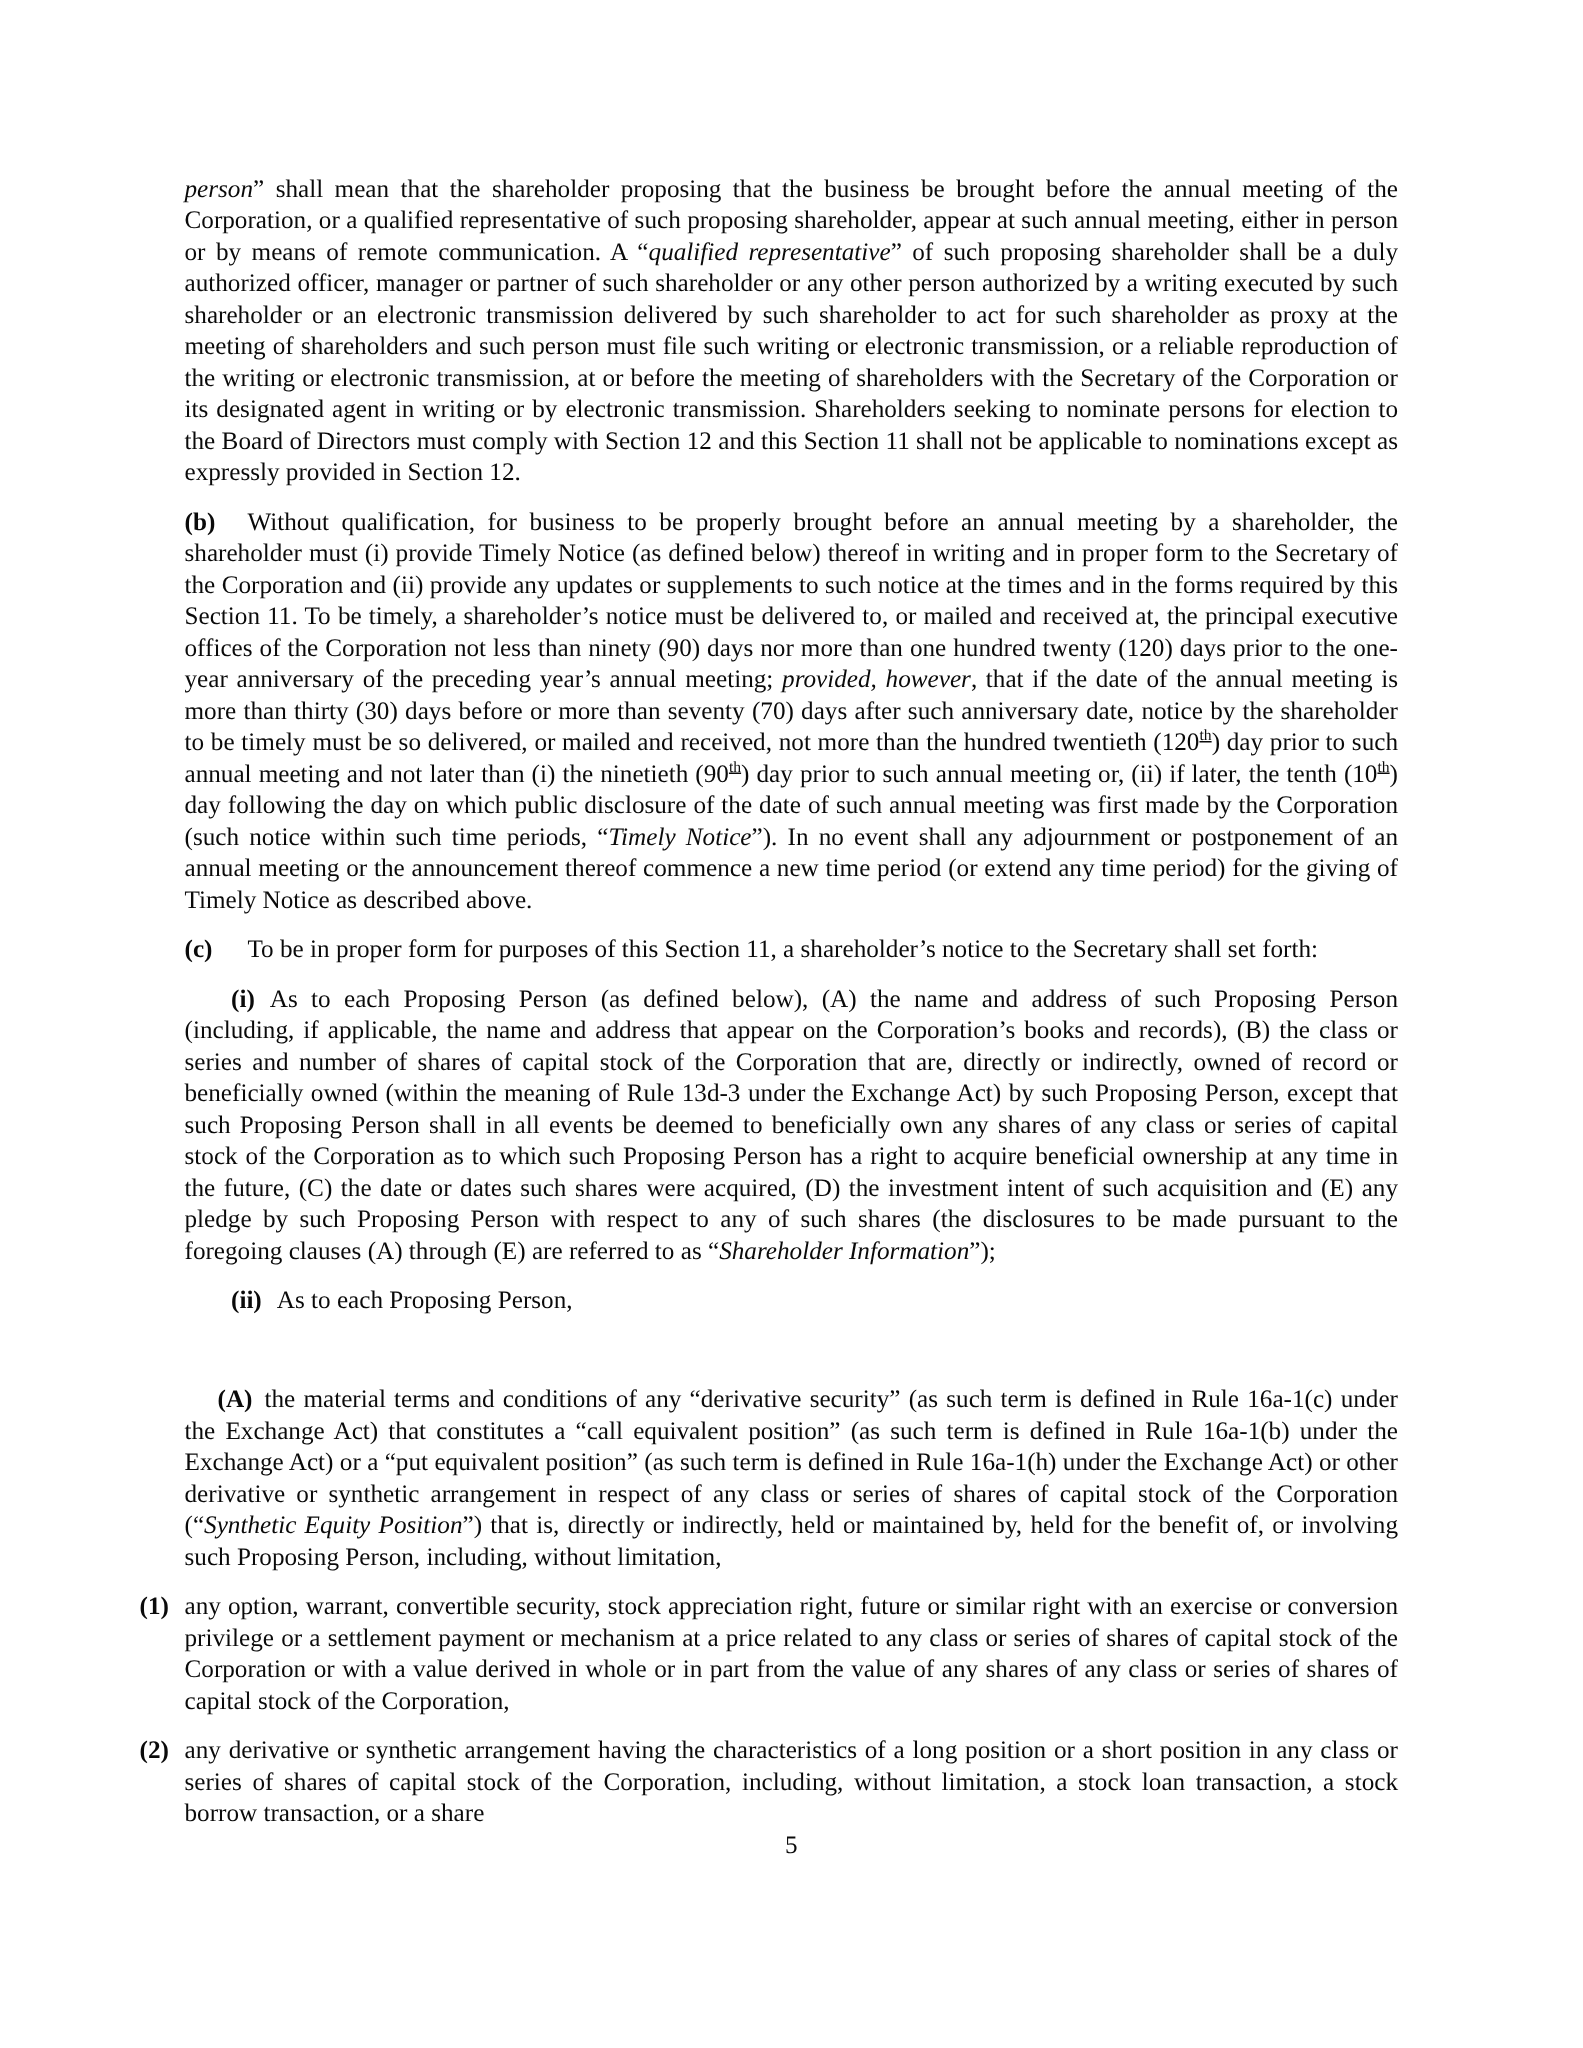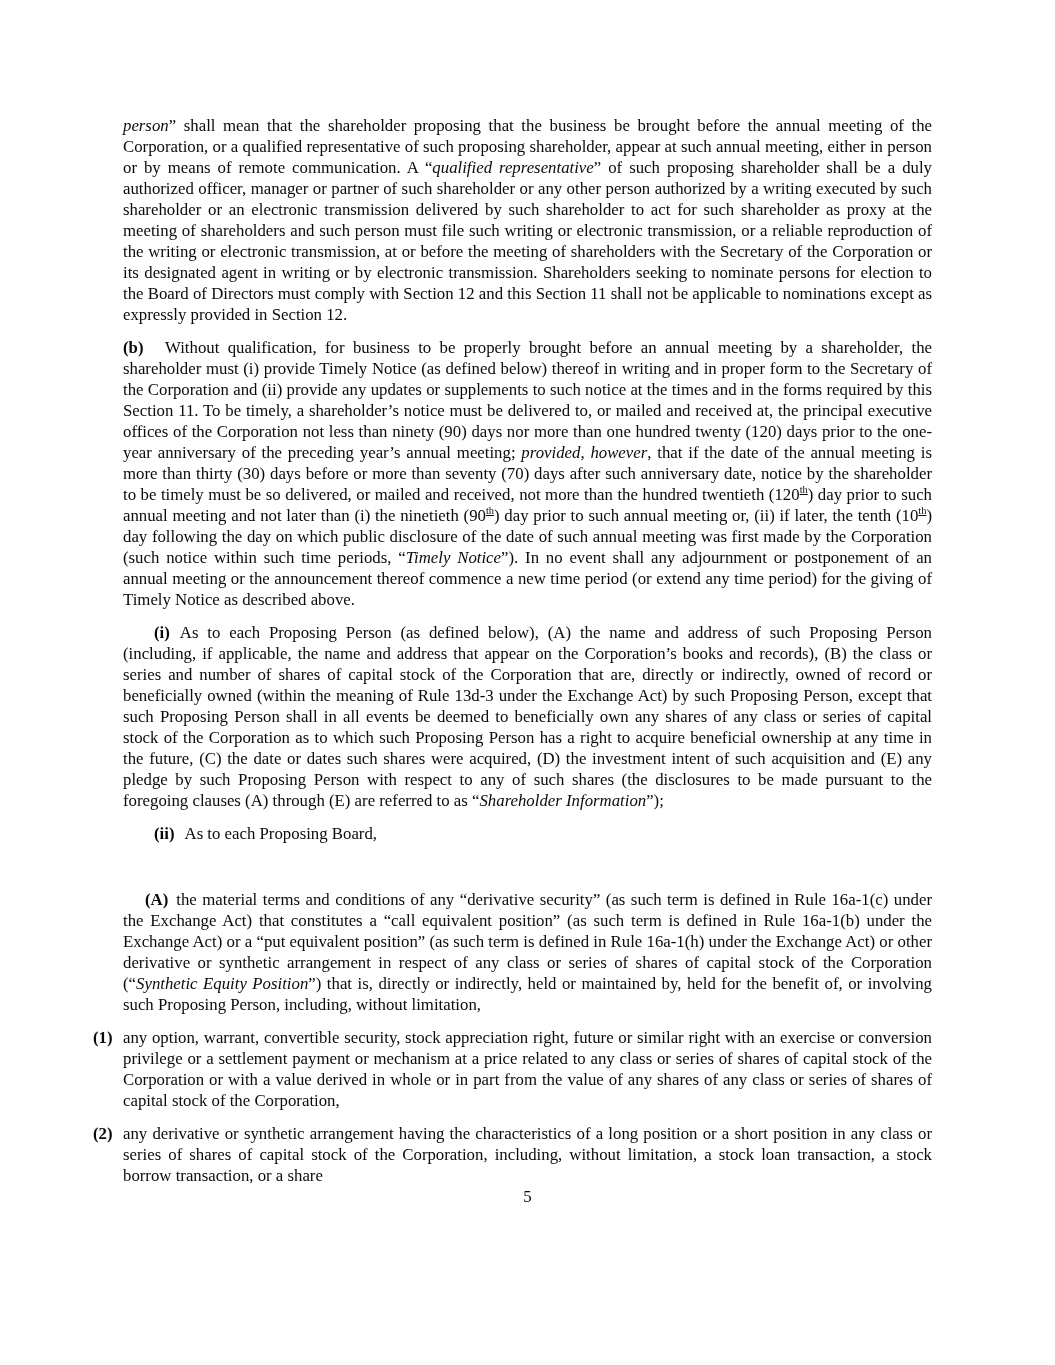--- a/index.html
+++ b/index.html
@@ -41,24 +41,25 @@
 </style>
 </head>
 <body>
 
 <div class="page">
 
   <p class="para first"><span><span class="i">person</span><span>” shall mean that the shareholder proposing that the business be brought before the annual meeting of the Corporation, or a qualified representative of such proposing shareholder, appear at such annual meeting, either in person or by means of remote communication.  A “</span><span class="i">qualified representative</span><span>” of such proposing shareholder shall be a duly authorized officer, manager or partner of such shareholder or any other person authorized by a writing executed by such shareholder or an electronic transmission delivered by such shareholder to act for such shareholder as proxy at the meeting of shareholders and such person must file such writing or electronic transmission, or a reliable reproduction of the writing or electronic transmission, at or before the meeting of shareholders with the Secretary of the Corporation or its designated agent in writing or by electronic transmission.  Shareholders seeking to nominate persons for election to the Board of Directors must comply with Section 12 and this Section 11 shall not be applicable to nominations except as expressly provided in Section 12.</span></span></p>
 
   <p class="para"><span class="lbl-tab">(b)</span><span><span>Without qualification, for business to be properly brought before an annual meeting by a shareholder, the shareholder must (i) provide Timely Notice (as defined below) thereof in writing and in proper form to the Secretary of the Corporation and (ii) provide any updates or supplements to such notice at the times and in the forms required by this Section 11.  To be timely, a shareholder’s notice must be delivered to, or mailed and received at, the principal executive offices of the Corporation not less than ninety (90) days nor more than one hundred twenty (120) days prior to the one-year anniversary of the preceding year’s annual meeting; </span><span class="i">provided, however</span><span>, that if the date of the annual meeting is more than thirty (30) days before or more than seventy (70) days after such anniversary date, notice by the shareholder to be timely must be so delivered, or mailed and received, not more than the hundred twentieth (120</span><sup>th</sup><span>) day prior to such annual meeting and not later than (i) the ninetieth (90</span><sup>th</sup><span>) day prior to such annual meeting or, (ii) if later, the tenth (10</span><sup>th</sup><span>) day following the day on which public disclosure of the date of such annual meeting was first made by the Corporation (such notice within such time periods, “</span><span class="i">Timely Notice</span><span>”).  In no event shall any adjournment or postponement of an annual meeting or the announcement thereof commence a new time period (or extend any time period) for the giving of Timely Notice as described above.</span></span></p>
 
+  <p class="para"><span class="lbl-tab">(c)</span><span><span>To be in proper form for purposes of this Section 11, a shareholder’s notice to the Secretary shall set forth:</span></span></p>
 
   <p class="para p-ind1"><span class="lbl">(i)</span><span><span>As to each Proposing Person (as defined below), (A) the name and address of such Proposing Person (including, if applicable, the name and address that appear on the Corporation’s books and records), (B) the class or series and number of shares of capital stock of the Corporation that are, directly or indirectly, owned of record or beneficially owned (within the meaning of Rule 13d-3 under the Exchange Act) by such Proposing Person, except that such Proposing Person shall in all events be deemed to beneficially own any shares of any class or series of capital stock of the Corporation as to which such Proposing Person has a right to acquire beneficial ownership at any time in the future, (C) the date or dates such shares were acquired, (D) the investment intent of such acquisition and (E) any pledge by such Proposing Person with respect to any of such shares (the disclosures to be made pursuant to the foregoing clauses (A) through (E) are referred to as “</span><span class="i">Shareholder Information</span><span>”);</span></span></p>
 
-  <p class="para p-ind1"><span class="lbl">(ii)</span><span><span>As to each Proposing Board,</span></span></p>
+  <p class="para p-ind1"><span class="lbl">(ii)</span><span><span>As to each Proposing Person,</span></span></p>
 
   <p class="para p-ind2 gap-big"><span class="lbl">(A)</span><span><span>the material terms and conditions of any “derivative security” (as such term is defined in Rule 16a-1(c) under the Exchange Act) that constitutes a “call equivalent position” (as such term is defined in Rule 16a-1(b) under the Exchange Act) or a “put equivalent position” (as such term is defined in Rule 16a-1(h) under the Exchange Act) or other derivative or synthetic arrangement in respect of any class or series of shares of capital stock of the Corporation (“</span><span class="i">Synthetic Equity Position</span><span>”) that is, directly or indirectly, held or maintained by, held for the benefit of, or involving such Proposing Person, including, without limitation,</span></span></p>
 
   <p class="para p-list"><span class="lbl">(1)</span><span><span>any option, warrant, convertible security, stock appreciation right, future or similar right with an exercise or conversion privilege or a settlement payment or mechanism at a price related to any class or series of shares of capital stock of the Corporation or with a value derived in whole or in part from the value of any shares of any class or series of shares of capital stock of the Corporation,</span></span></p>
 
   <p class="para p-list"><span class="lbl">(2)</span><span><span>any derivative or synthetic arrangement having the characteristics of a long position or a short position in any class or series of shares of capital stock of the Corporation, including, without limitation, a stock loan transaction, a stock borrow transaction, or a share</span></span></p>
 
   <p class="page-number">5</p>
 
 </div>

